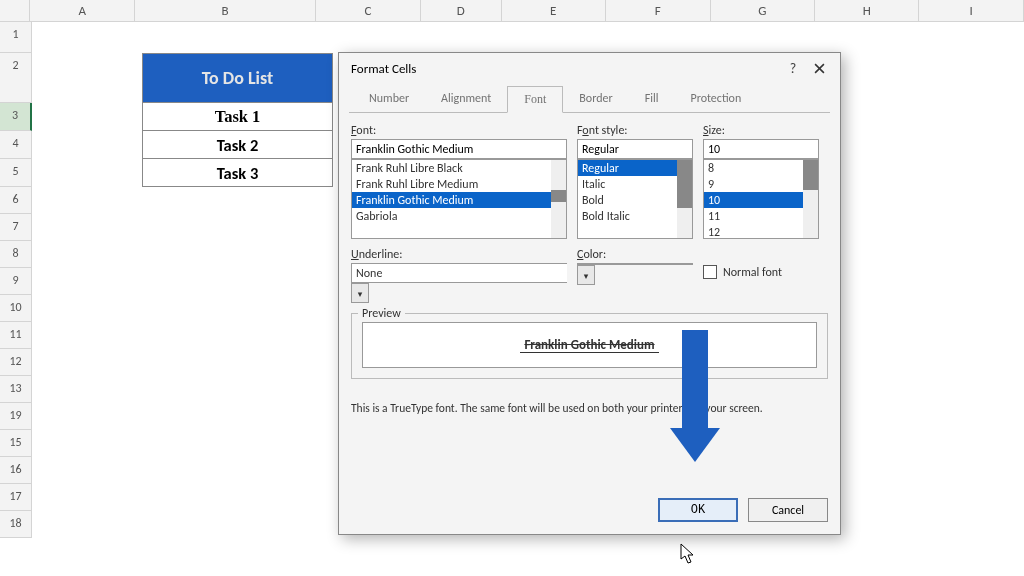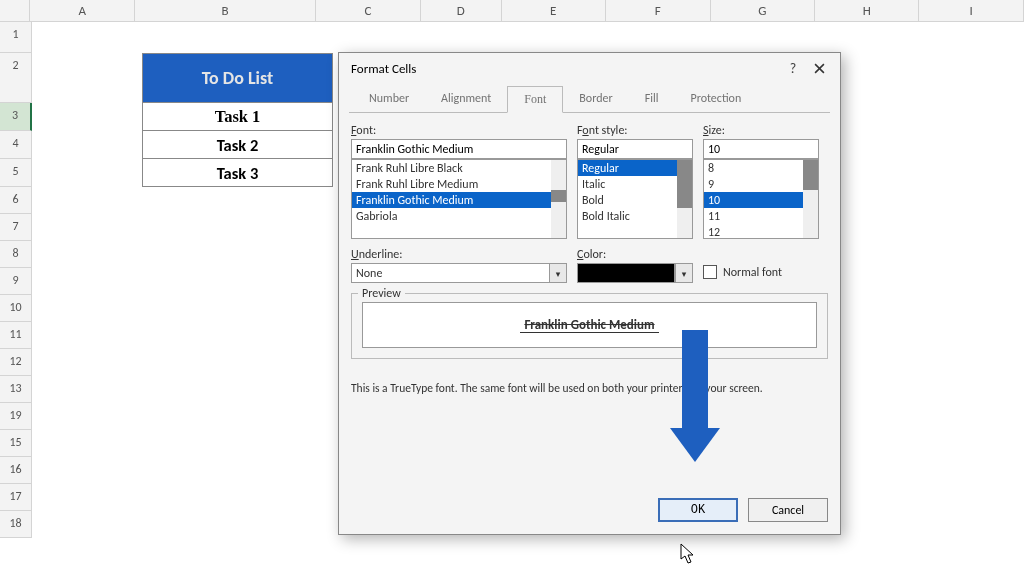--- a/index.html
+++ b/index.html
@@ -36,21 +36,21 @@
     .lbl { margin-bottom: 2px; font-size: 12px; }
     .lbl .u { text-decoration: underline; }
     .txtbox { border: 1px solid #999; background: #fff; font-size: 12px; padding: 2px 4px; height: 20px; }
     .listbox { border: 1px solid #999; background: #fff; font-size: 12px; height: 80px; overflow: hidden; position: relative; }
     .listbox .item { padding: 1px 4px; white-space: nowrap; }
     .listbox .item.sel { background: #0a64c9; color: #fff; }
     .listbox .scroll { position: absolute; right: 0; top: 0; bottom: 0; width: 15px; background: #efefef; }
     .listbox .thumb { position: absolute; right: 0; width: 15px; background: #888; }
 
     .midrow { display: flex; gap: 10px; margin-top: 8px; }
-    .select { display: flex; }
+    .select { display: flex; flex-direction: column; }
     .select .sval { flex: 1; border: 1px solid #999; border-right: none; background: #fff; height: 20px; padding: 2px 4px; font-size: 12px; }
     .select .sbtn { width: 18px; height: 20px; border: 1px solid #999; background: #e8e8e8; display: flex; align-items: center; justify-content: center; font-size: 9px; }
     .color-swatch { flex:1; height: 20px; border: 1px solid #999; background: #000; }
     .chkline { display: flex; align-items: center; gap: 6px; font-size: 12px; margin-top: 2px; }
     .chk { width: 14px; height: 14px; border: 1px solid #555; background: #fff; display: flex; align-items: center; justify-content: center; }
     .chk.on { background: #1E5FBF; border-color: #1E5FBF; }
     .chk.on::after { content: "✓"; color: #fff; font-size: 11px; line-height: 1; }
 
     .fieldset { border: 1px solid #bbb; margin-top: 10px; padding: 8px 10px 10px; position: relative; }
     .fieldset .legend { position: absolute; top: -8px; left: 6px; background: #f4f4f4; padding: 0 4px; font-size: 12px; }

